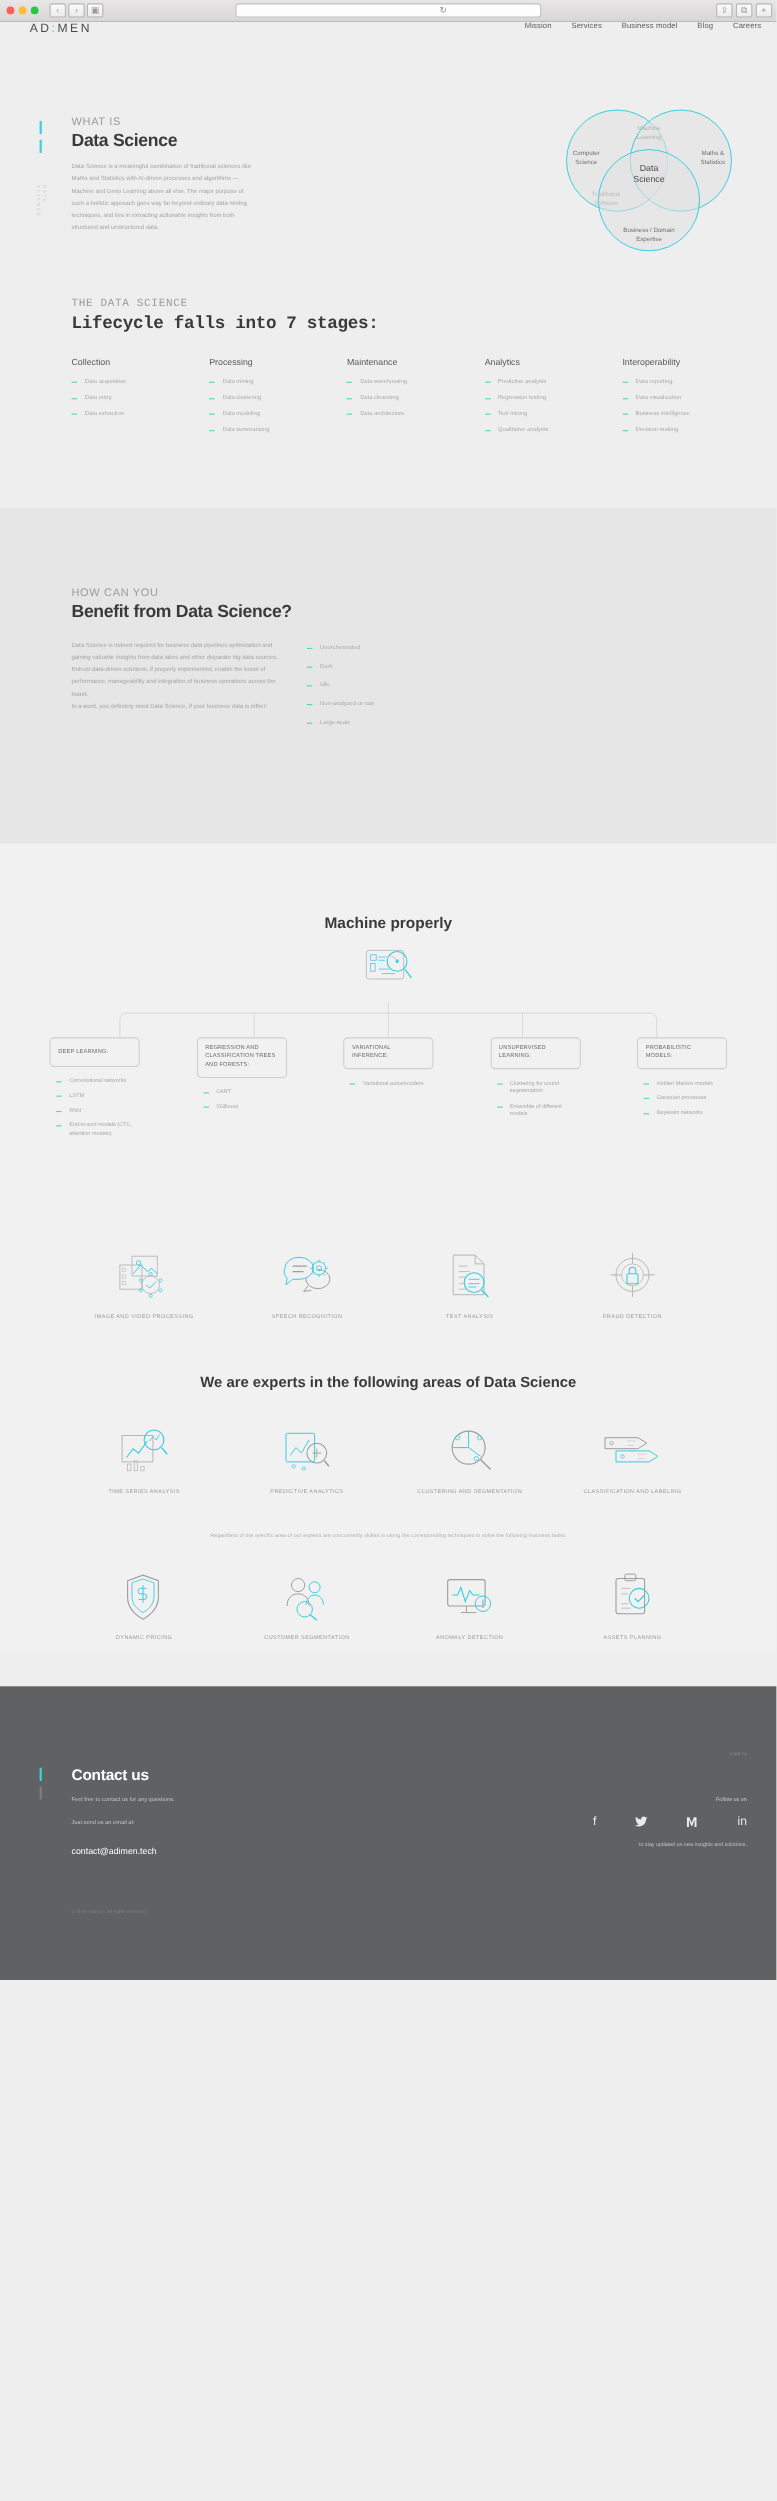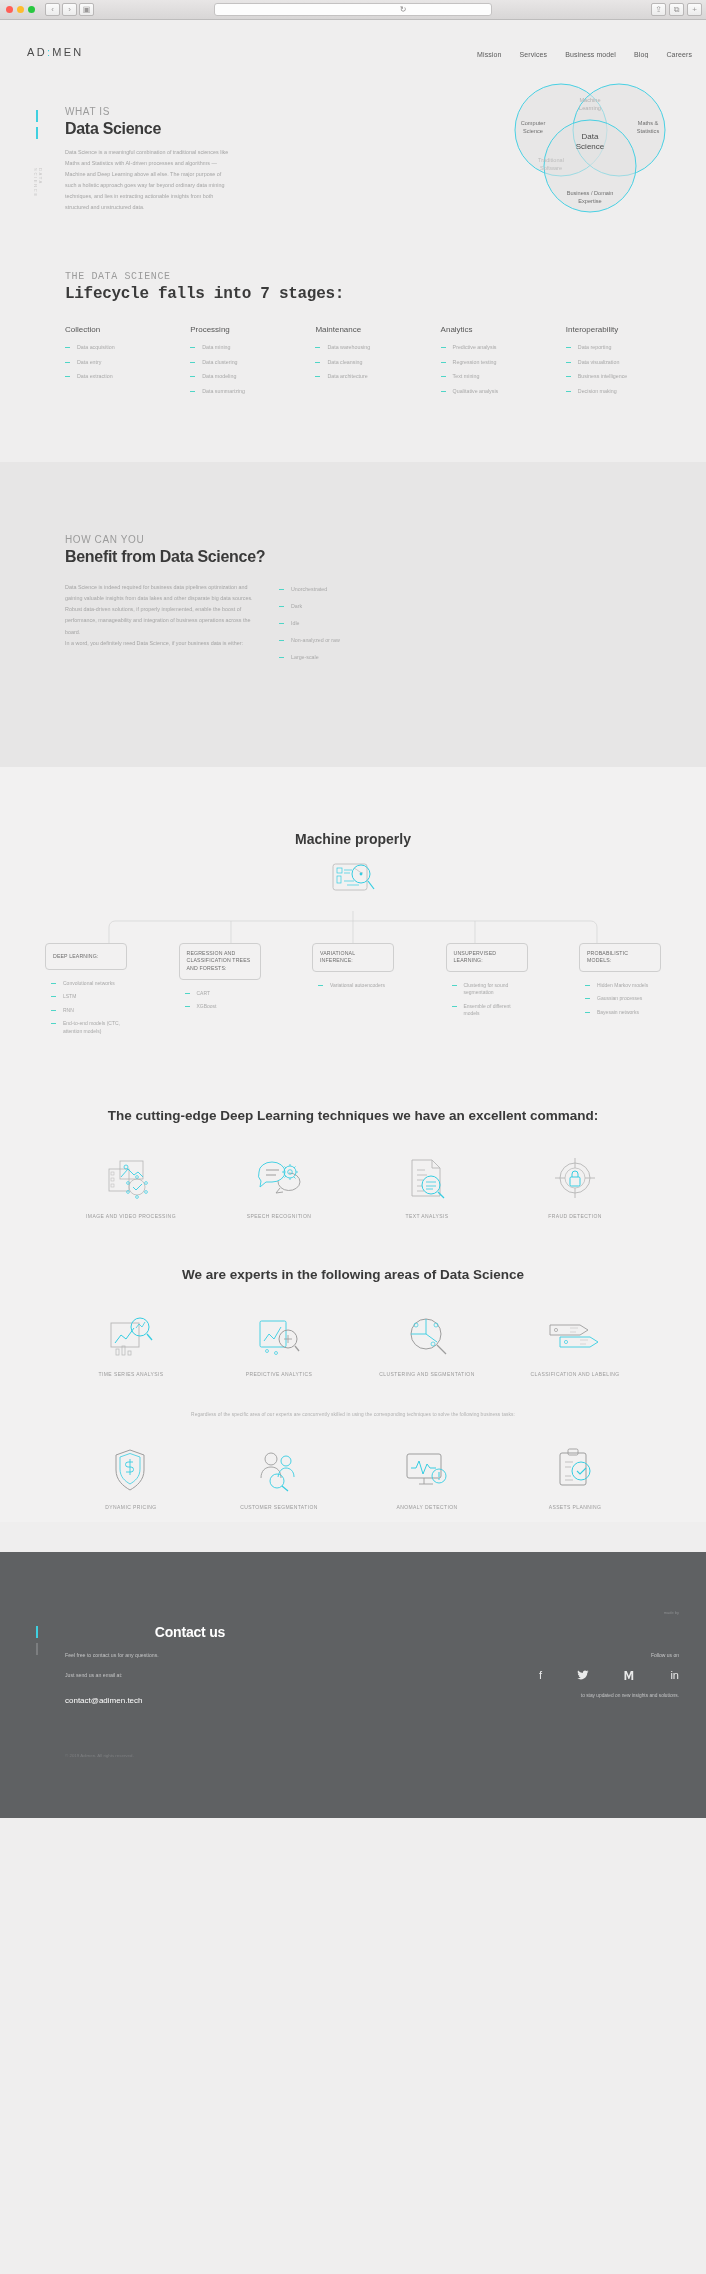--- a/index.html
+++ b/index.html
@@ -44,21 +44,21 @@
     border-radius: 3px;
     display: flex; align-items: center; justify-content: center;
   }
   .addr-reload { font-size: 8px; color: #8d8b8b; margin-left: 100px;}
   .chrome-right { position: absolute; right: 4px; display: flex; gap: 3px; align-items: center;}
 
   
   .site-header {
     height: 38px;
     display: flex;
-    align-items: flex-end;
+    align-items: flex-start;
     padding: 0 14px 0 27px;
     background: #efeeee;
   }
   .logo {
     font-size: 11px;
     letter-spacing: 2.3px;
     color: #4a4a4a;
     font-weight: 400;
   }
   .logo .accent { color: #3fd0e0; }
@@ -112,21 +112,21 @@
     position: absolute;
     left: 6px; top: 62px;
     writing-mode: vertical-rl;
     font-size: 4.2px;
     letter-spacing: 1.6px;
     color: #c7c6c6;
   }
   .hero-copy { margin-top: 9px; }
 
   
-  .venn-wrap { position: absolute; right: 18px; top: 20px; }
+  .venn-wrap { position: absolute; right: 18px; top: 36px; }
 
   
   .lifecycle { padding-top: 18px; padding-bottom: 60px; }
   .lifecycle-head { padding-left: 38px; font-family: Liberation Mono, monospace; }
   .stage-grid {
     display: flex;
     padding-left: 38px;
     margin-top: 22px;
     gap: 12px;
   }
@@ -232,21 +232,20 @@
     display: flex; flex-direction: column; gap: 5px;
   }
   .foot-tick .tick { background: #3fd0e0; }
   .foot-tick .tick.dim { background: #7c7e80; }
   .footer-left { width: 250px; }
   .footer-left h2 {
     font-size: 14px;
     color: #ffffff;
     font-weight: 700;
     letter-spacing: -.2px;
-    text-align: center;
   }
   .footer-left p {
     font-size: 5.2px;
     color: #c3c4c5;
     line-height: 1.95;
     margin-top: 10px;
   }
   .footer-email {
     margin-top: 16px;
     font-size: 8px;
@@ -490,21 +489,20 @@
       <ul class="dashlist">
         <li>Hidden Markov models</li>
         <li>Gaussian processes</li>
         <li>Bayesain networks</li>
       </ul>
     </div>
   </div>
 </section>
 
 <section class="band-white icon-section">
-  <h2 class="section-title" style="padding:0 60px">The cutting-edge Deep Learning techniques we have an excellent command:</h2>
   <div class="icon-row">
     <div class="icon-cell">
       <div class="glyph">
         <svg width="50" height="46" viewBox="0 0 50 46">
           <rect x="3" y="14" width="20" height="22" fill="none" stroke="#b6b6b6" stroke-width="0.8"></rect>
           <rect x="5" y="17" width="3" height="3" fill="none" stroke="#b6b6b6" stroke-width="0.5"></rect>
           <rect x="5" y="23" width="3" height="3" fill="none" stroke="#b6b6b6" stroke-width="0.5"></rect>
           <rect x="5" y="29" width="3" height="3" fill="none" stroke="#b6b6b6" stroke-width="0.5"></rect>
           <rect x="14" y="6" width="23" height="18" fill="none" stroke="#b6b6b6" stroke-width="0.8"></rect>
           <circle cx="20" cy="12" r="2" fill="none" stroke="#35cde2" stroke-width="0.8"></circle>

